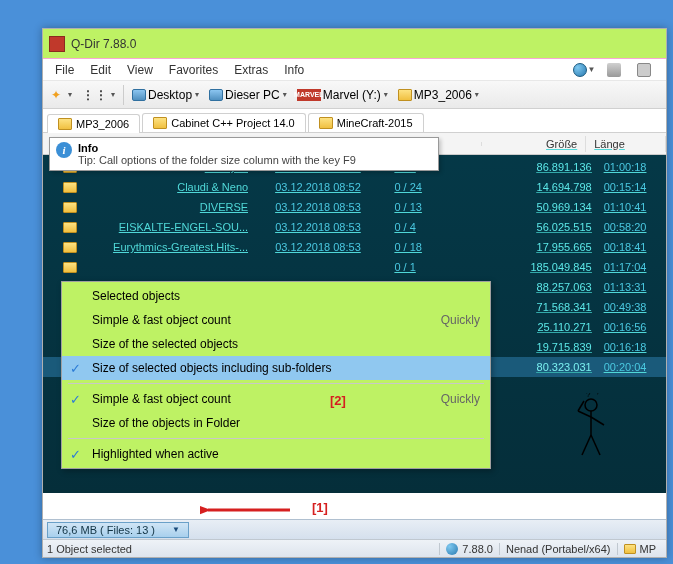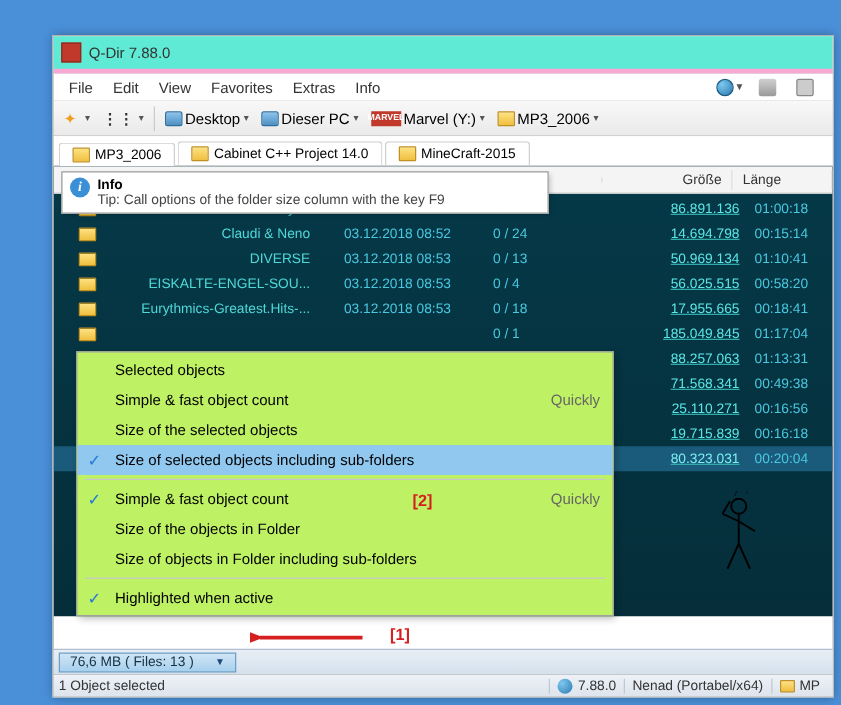--- a/index.html
+++ b/index.html
@@ -20,22 +20,22 @@
       height: 530px;
       background: #fff;
       border: 1px solid #b0b0b0;
       box-shadow: 0 0 8px rgba(0,0,0,0.3);
     }
     .titlebar {
       height: 30px;
       display: flex;
       align-items: center;
       padding: 0 6px;
-      background: #5eead4;
-      border-bottom: 4px solid #f9a8d4;
+      background: #bef264;
+      border-bottom: 1px solid #f9a8d4;
     }
     .titlebar .app-icon {
       width: 16px; height: 16px;
       background: #c0392b;
       margin-right: 6px;
       display: inline-flex;
       align-items: center;
       justify-content: center;
       color: #fff;
       font-size: 9px;
@@ -146,20 +146,21 @@
     }
     .info-tooltip .info-title { font-weight:bold; }
     .info-tooltip .info-body { color:#444; clear:none;}
     
     .filelist {
       background: linear-gradient(#053948, #052e3a);
       color: #50d8d8;
       position: relative;
       height: 360px;
       overflow: hidden;
+      text-decoration: underline;
     }
     .filelist-header {
       display: flex;
       background: #f4f4f4;
       color: #333;
       border-bottom: 1px solid #ccc;
       height: 22px;
       align-items: center;
     }
     .filelist-header .col {
@@ -504,23 +505,20 @@
       </div>
       <div class="menu-sep"></div>
       <div class="menu-row">
         <span class="check">✓</span>
         <span>Simple &amp; fast object count</span>
         <span class="right-label">Quickly</span>
       </div>
       <div class="menu-row">
         <span>Size of the objects in Folder</span>
       </div>
-      <div class="menu-row">
-        <span>Size of objects in Folder including sub-folders</span>
-      </div>
       <div class="menu-sep"></div>
       <div class="menu-row">
         <span class="check">✓</span>
         <span>Highlighted when active</span>
       </div>
     </div>
 
   <div class="statusbar">
     <div class="status-size-btn">
       <span>76,6 MB ( Files: 13 )</span>

